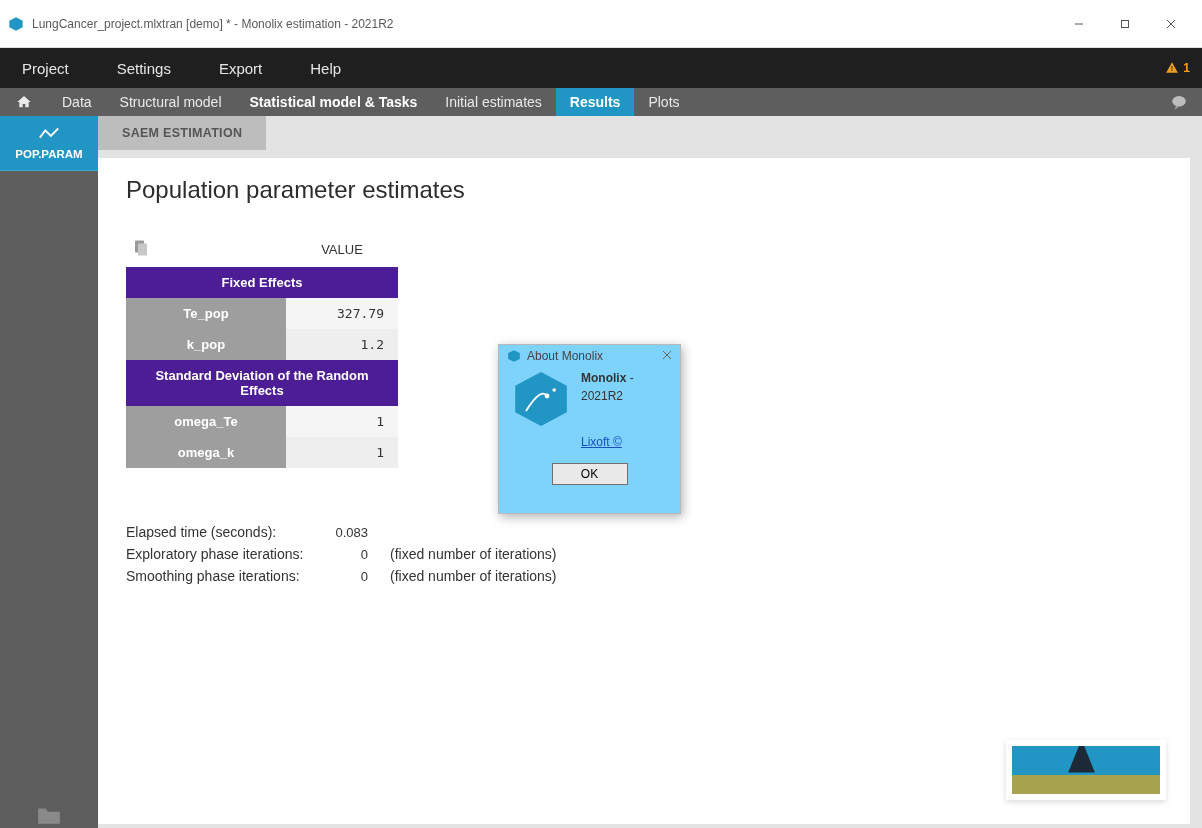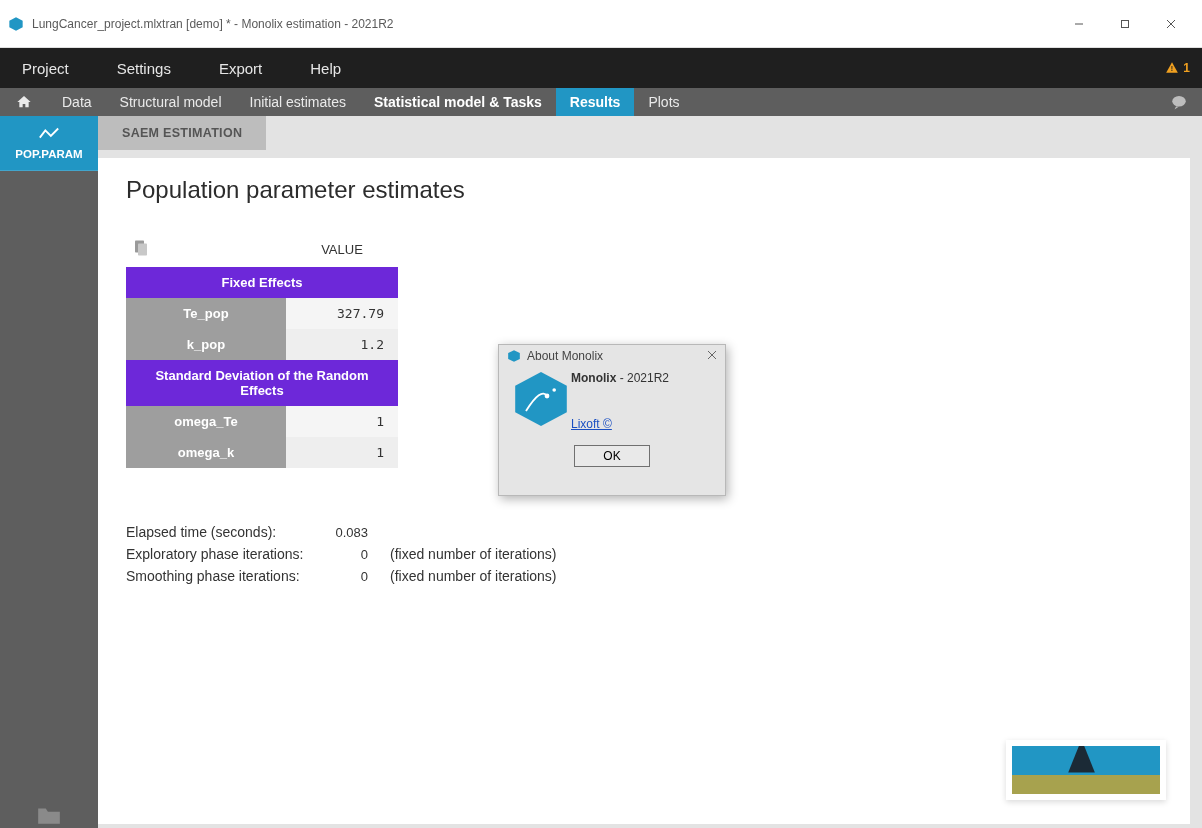--- a/index.html
+++ b/index.html
@@ -151,21 +151,21 @@
     background: #fff; color: #333;
     font-weight: 400; font-size: 13px;
     padding: 10px 12px; text-align: center;
     width: 112px;
   }
   .param-table th.icon-cell {
     background: #fff; padding: 6px 6px 6px 6px;
     text-align: left; width:160px;
   }
   .param-table .section-row td {
-    background: #6d28d9; color: #fff; font-weight: 700;
+    background: #4c1d95; color: #fff; font-weight: 700;
     text-align: center; padding: 8px 6px;
   }
   .param-table .label-cell {
     background: #9e9e9e; color: #fff; font-weight:700;
     text-align: center; padding: 8px 6px; width: 160px;
   }
   .param-table .val-cell {
     background: #f5f5f5; text-align: right; padding: 8px 14px;
     font-family: Consolas, monospace; font-size: 13px;
     width: 112px;
@@ -188,35 +188,35 @@
     overflow: hidden;
   }
   .mini-chart::after {
     content:""; position:absolute; left:38%; top:0; bottom:0; width:18%;
     background: #1b2a36; clip-path: polygon(40% 0, 60% 0, 100% 55%, 0 55%);
   }
   
   .dialog {
     position: absolute;
     left: 400px; top: 186px;
-    width: 228px;
-    background: #e5e5e5;
+    width: 183px;
+    background: #7dd3fc;
     border: 1px solid #b8b8b8;
     box-shadow: 2px 3px 10px rgba(0,0,0,0.3);
   }
   .dialog .dlg-title {
     display:flex; align-items:center; gap:6px;
     padding: 4px 8px;
     font-size: 12px; color: #444;
   }
   .dialog .dlg-title .dlg-icon { width:14px; height:14px; }
   .dialog .dlg-title .close { margin-left:auto; color:#666; cursor:pointer; }
   .dialog .dlg-body {
     padding: 2px 12px 12px 12px;
-    display:flex; flex-direction: row; 
+    display:flex; flex-direction: row; gap: 10px;
     align-items: flex-start;
   }
   .dialog .hex {
     width: 60px; height: 60px;
     flex-shrink:0;
   }
   .dialog .dlg-text { font-size: 12px; line-height:1.5; }
   .dialog .dlg-text a { color: #1a4fc2; text-decoration: underline; }
   .dialog .dlg-footer {
     padding: 0 0 28px 0;
@@ -275,22 +275,22 @@
 </div>
 
 <div class="tabbar">
   <div class="home">
     <svg width="16" height="16" viewBox="0 0 24 24" fill="#eaeaea">
         <path d="M12 3 L2 12 h3 v8 h5 v-5 h4 v5 h5 v-8 h3 Z"></path>
       </svg>
   </div>
   <div class="tab">Data</div>
   <div class="tab">Structural model</div>
+  <div class="tab bold">Statistical model &amp; Tasks</div>
   <div class="tab">Initial estimates</div>
-  <div class="tab bold">Statistical model &amp; Tasks</div>
   <div class="tab active">Results</div>
   <div class="tab">Plots</div>
   <div class="right">
     <svg width="18" height="18" viewBox="0 0 24 24" fill="#bdbdbd">
         <ellipse cx="12" cy="11" rx="9" ry="7"></ellipse>
         <path d="M8 18 L6 22 L12 18 Z"></path>
       </svg>
   </div>
 </div>
 

